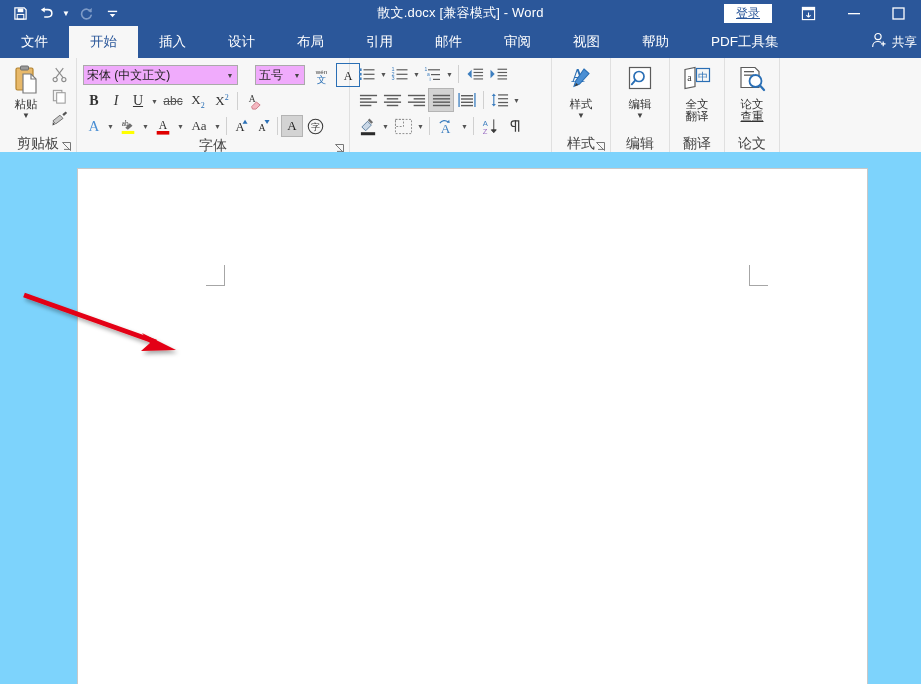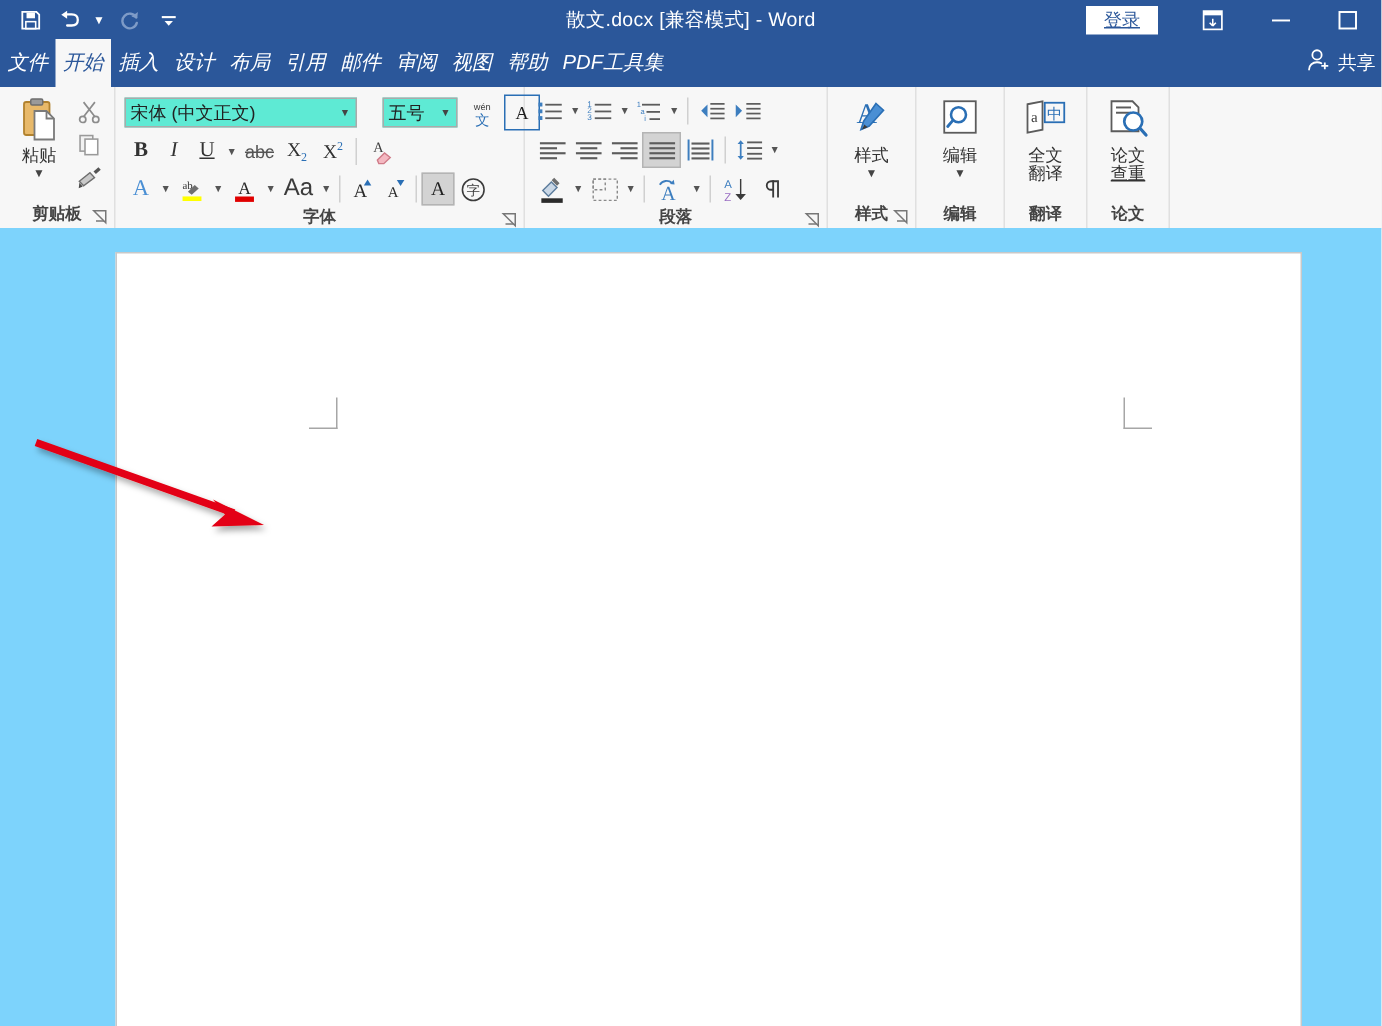--- a/index.html
+++ b/index.html
@@ -97,26 +97,25 @@
   .tabstrip {
     height: 32px;
     background: #2b579a;
     display: flex;
     align-items: stretch;
     position: relative;
   }
   .tab {
     display: flex;
     align-items: center;
-    padding: 0 5px;
+    padding: 0 21px;
     color: #ffffff;
     font-size: 13.5px;
     cursor: pointer;
     white-space: nowrap;
-    font-style: italic;
   }
   .tab.active {
     background: #f7f7f7;
     color: #2b579a;
   }
   .tellme {
     display: flex;
     align-items: center;
     gap: 7px;
     padding: 0 10px 0 14px;
@@ -153,24 +152,23 @@
   .rgroup-body {
     flex: 1;
     display: flex;
     align-items: flex-start;
     padding: 0 4px;
   }
   .rgroup-label {
     height: 17px;
     line-height: 17px;
     text-align: center;
-    font-size: 11px;
+    font-size: 14px;
     color: #444444;
     position: relative;
-    font-weight: bold;
   }
   .dlg-launcher {
     position: absolute;
     right: 4px;
     bottom: 2px;
     width: 11px;
     height: 11px;
     color: #666;
     cursor: pointer;
   }
@@ -208,21 +206,21 @@
     display: flex; align-items: center; justify-content: center;
     cursor: pointer; color: #333;
   }
   .ib.sel { background: #d3d3d3; border: 1px solid #b4b4b4; box-sizing: border-box; }
   .cr { width: 11px; height: 22px; display:flex; align-items:center; justify-content:center; font-size: 7px; color:#555; cursor:pointer;}
   .vsep { width: 1px; height: 18px; background: #d0d0d0; margin: 0 3px; }
 
   .combo {
     height: 20px;
     border: 1px solid #aaaaaa;
-    background: #5eead4;
+    background: #f0abfc;
     display: flex;
     align-items: center;
     font-size: 12px;
     color: #222;
     padding-left: 3px;
     box-sizing: border-box;
     cursor: pointer;
   }
   .combo .cval { flex: 1; white-space: nowrap; overflow: hidden; }
   .combo .carr { width: 14px; text-align: center; font-size: 7px; color: #444; }
@@ -515,21 +513,21 @@
           </div>
           <div class="cr">▼</div>
           <div class="ib" style="width:24px">
             <svg width="18" height="19" viewBox="0 0 20 20">
               <text x="10" y="13" font-size="13" text-anchor="middle" fill="#2b2b2b" font-family="Liberation Serif, serif">A</text>
               <rect x="3" y="15" width="14" height="4" fill="#e00000"></rect>
             </svg>
           </div>
           <div class="cr">▼</div>
           <div class="ib" style="width:26px">
-            <span style="font-size:16px;color:#3b3b3b;font-family:Liberation Sans, sans-serif">Aa</span>
+            <span style="font-size:13px;color:#3b3b3b;font-family:Liberation Serif, serif">Aa</span>
           </div>
           <div class="cr">▼</div>
           <div class="vsep"></div>
           <div class="ib" style="width:22px">
             <svg width="18" height="18" viewBox="0 0 20 20">
               <text x="4" y="16" font-size="14" fill="#2b2b2b" font-family="Liberation Serif, serif">A</text>
               <path d="M14.5 3l2.8 4.4h-5.6z" fill="#2a6fb5"></path>
             </svg>
           </div>
           <div class="ib" style="width:22px">
@@ -710,29 +708,20 @@
               <path d="M14.5 2.5v13M14.5 16.5l-2.6-3h5.2z" fill="#3b3b3b" stroke="#3b3b3b" stroke-width="1"></path>
             </svg>
           </div>
           <div class="ib" style="width:26px">
             <svg width="19" height="19" viewBox="0 0 20 20">
               <path d="M14 4h-4.5a3 3 0 0 0 0 6H11" fill="none" stroke="#3b3b3b" stroke-width="1.3"></path>
               <path d="M11 3.4v12M14.4 3.4v12" stroke="#3b3b3b" stroke-width="1.3"></path>
             </svg>
           </div>
         </div>
-      </div>
-      <div class="rgroup-label">
-        <span>段落</span>
-        <span class="dlg-launcher">
-          <svg width="11" height="11" viewBox="0 0 11 11">
-            <path d="M1.5 1.5h8v8z" fill="none" stroke="#777" stroke-width="1"></path>
-            <path d="M3 8.4h5.4" stroke="#777" stroke-width="1"></path>
-          </svg>
-        </span>
       </div>
     </div>
 
     <div class="rgroup" style="width:58px">
       <div class="rgroup-body" style="justify-content:center">
         <div class="bigbtn">
           <span class="ic">
             <svg width="32" height="32" viewBox="0 0 32 32">
               <text x="6" y="18" font-size="19" fill="#2a6fb5" font-family="Liberation Serif, serif">A</text>
               <path d="M19 5l5 4.5-9.5 10.5-5.5 2.3 1.8-5.6z" fill="#4a8fd4" stroke="#2a6fb5" stroke-width="1.1"></path>

